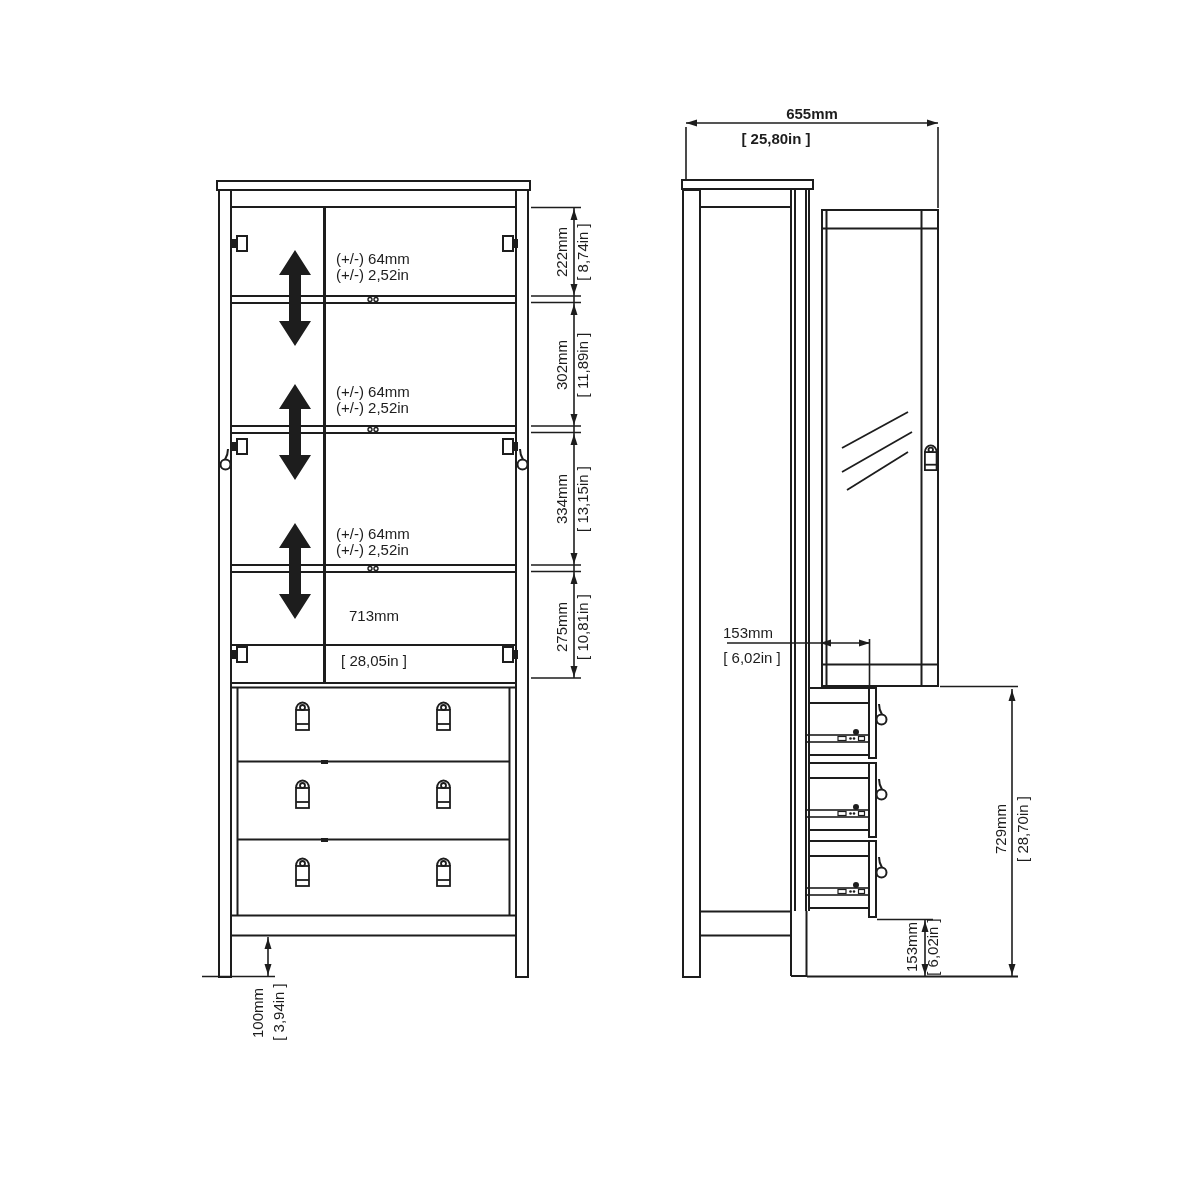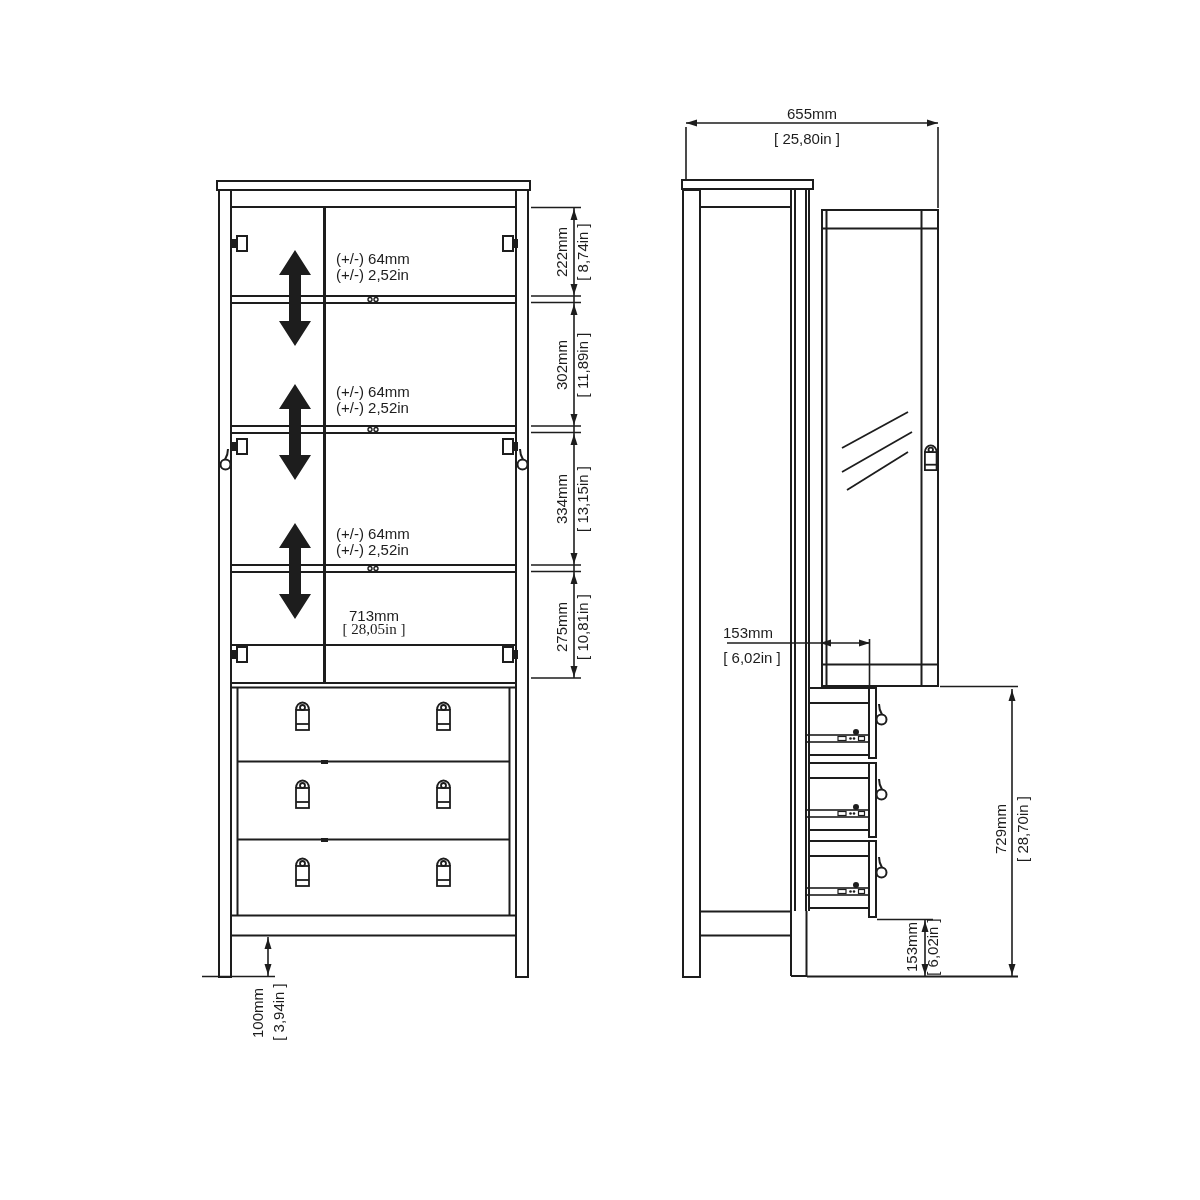--- a/index.html
+++ b/index.html
@@ -234,36 +234,36 @@
 </svg>
 
 <span class="lbl" style="left:336px;top:251px;">(+/-) 64mm</span>
 <span class="lbl" style="left:336px;top:267px;">(+/-) 2,52in</span>
 <span class="lbl" style="left:336px;top:384px;">(+/-) 64mm</span>
 <span class="lbl" style="left:336px;top:400px;">(+/-) 2,52in</span>
 <span class="lbl" style="left:336px;top:526px;">(+/-) 64mm</span>
 <span class="lbl" style="left:336px;top:542px;">(+/-) 2,52in</span>
 
 <span class="lbl ctr" style="left:374px;top:616px;">713mm</span>
-<span class="lbl ctr" style="left:374px;top:629px;font-family:Liberation Serif, serif;">[ 28,05in ]</span>
+<span class="lbl ctr" style="left:374px;top:661px;">[ 28,05in ]</span>
 
 <span class="lbl rot" style="left:562px;top:252px;">222mm</span>
 <span class="lbl rot" style="left:583px;top:252px;">[ 8,74in ]</span>
 <span class="lbl rot" style="left:562px;top:365px;">302mm</span>
 <span class="lbl rot" style="left:583px;top:365px;">[ 11,89in ]</span>
 <span class="lbl rot" style="left:562px;top:499px;">334mm</span>
 <span class="lbl rot" style="left:583px;top:499px;">[ 13,15in ]</span>
 <span class="lbl rot" style="left:562px;top:627px;">275mm</span>
 <span class="lbl rot" style="left:583px;top:627px;">[ 10,81in ]</span>
 
 <span class="lbl rot" style="left:258px;top:1013px;">100mm</span>
 <span class="lbl rot" style="left:279px;top:1012px;">[ 3,94in ]</span>
 
-<span class="lbl ctr" style="left:812px;top:114px;">655mm</span>
-<span class="lbl ctr" style="left:807px;top:139px;">[ 25,80in ]</span>
+<span class="lbl ctr" style="left:812px;top:114px;font-weight:bold;">655mm</span>
+<span class="lbl ctr" style="left:776px;top:139px;font-weight:bold;">[ 25,80in ]</span>
 
 <span class="lbl ctr" style="left:748px;top:633px;">153mm</span>
 <span class="lbl ctr" style="left:752px;top:658px;">[ 6,02in ]</span>
 
 <span class="lbl rot" style="left:1001px;top:829px;">729mm</span>
 <span class="lbl rot" style="left:1023px;top:829px;">[ 28,70in ]</span>
 
 <span class="lbl rot" style="left:912px;top:947px;">153mm</span>
 <span class="lbl rot" style="left:933px;top:947px;">[ 6,02in ]</span>
 

